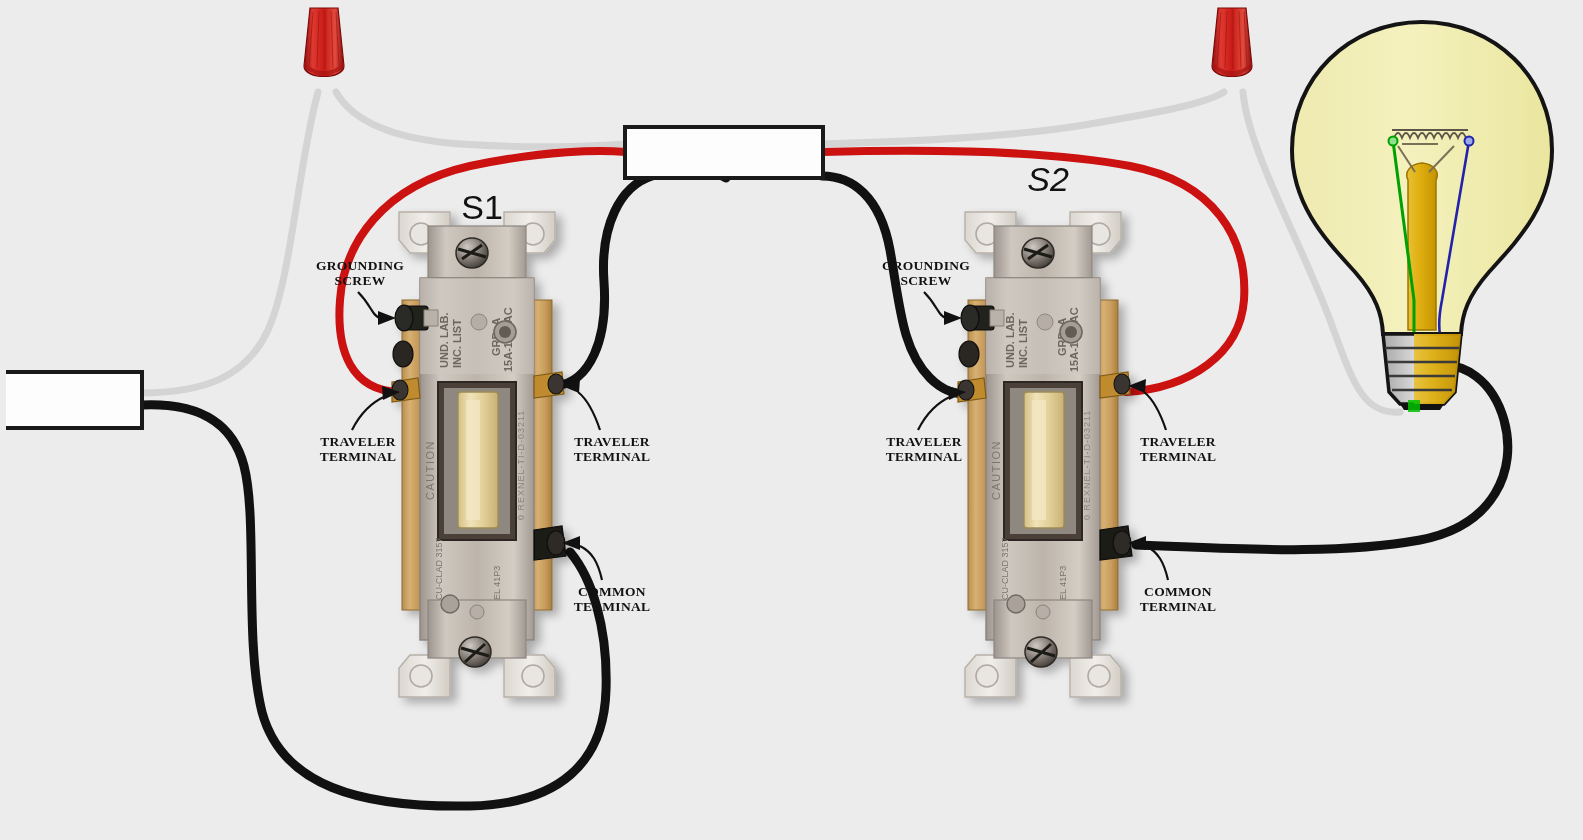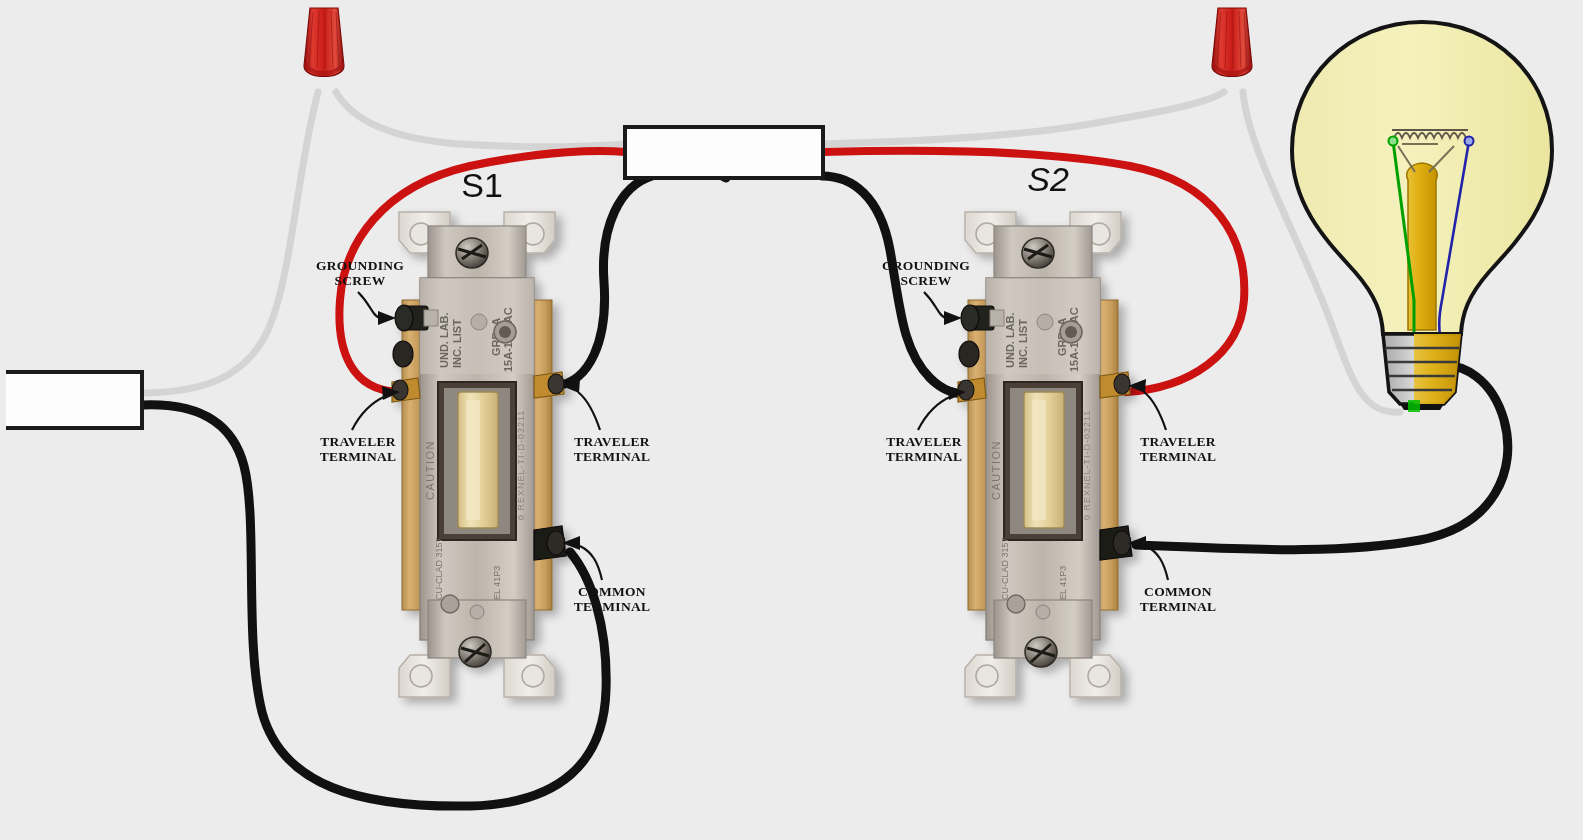--- a/index.html
+++ b/index.html
@@ -397,21 +397,21 @@
       <path d="M 1392,390 L 1452,390"></path>
     </g>
 
     <path d="M 1400,404 L 1444,404 L 1440,410 L 1404,410 Z" fill="#111111"></path>
     <rect x="1408" y="400" width="12" height="12" fill="#00c000" opacity="0.85"></rect>
   </g>
 
 </svg>
 
 <div id="annotations">
-      <div class="lbl lbl-sw" style="left: 447px; top: 166px; width: 70px;">S1</div>
+      <div class="lbl lbl-sw" style="left: 447px; top: 188px; width: 70px;">S1</div>
       <div class="lbl lbl-sw" style="left: 1013px; top: 160px; width: 70px; font-style: italic;">S2</div>
       <div class="lbl lbl-term" style="left: 300px; top: 258px; width: 120px;">GROUNDING
 SCREW</div>
       <div class="lbl lbl-term" style="left: 298px; top: 434px; width: 120px;">TRAVELER
 TERMINAL</div>
       <div class="lbl lbl-term" style="left: 552px; top: 434px; width: 120px;">TRAVELER
 TERMINAL</div>
       <div class="lbl lbl-term" style="left: 552px; top: 584px; width: 120px;">COMMON
 TERMINAL</div>
       <div class="lbl lbl-term" style="left: 866px; top: 258px; width: 120px;">GROUNDING

